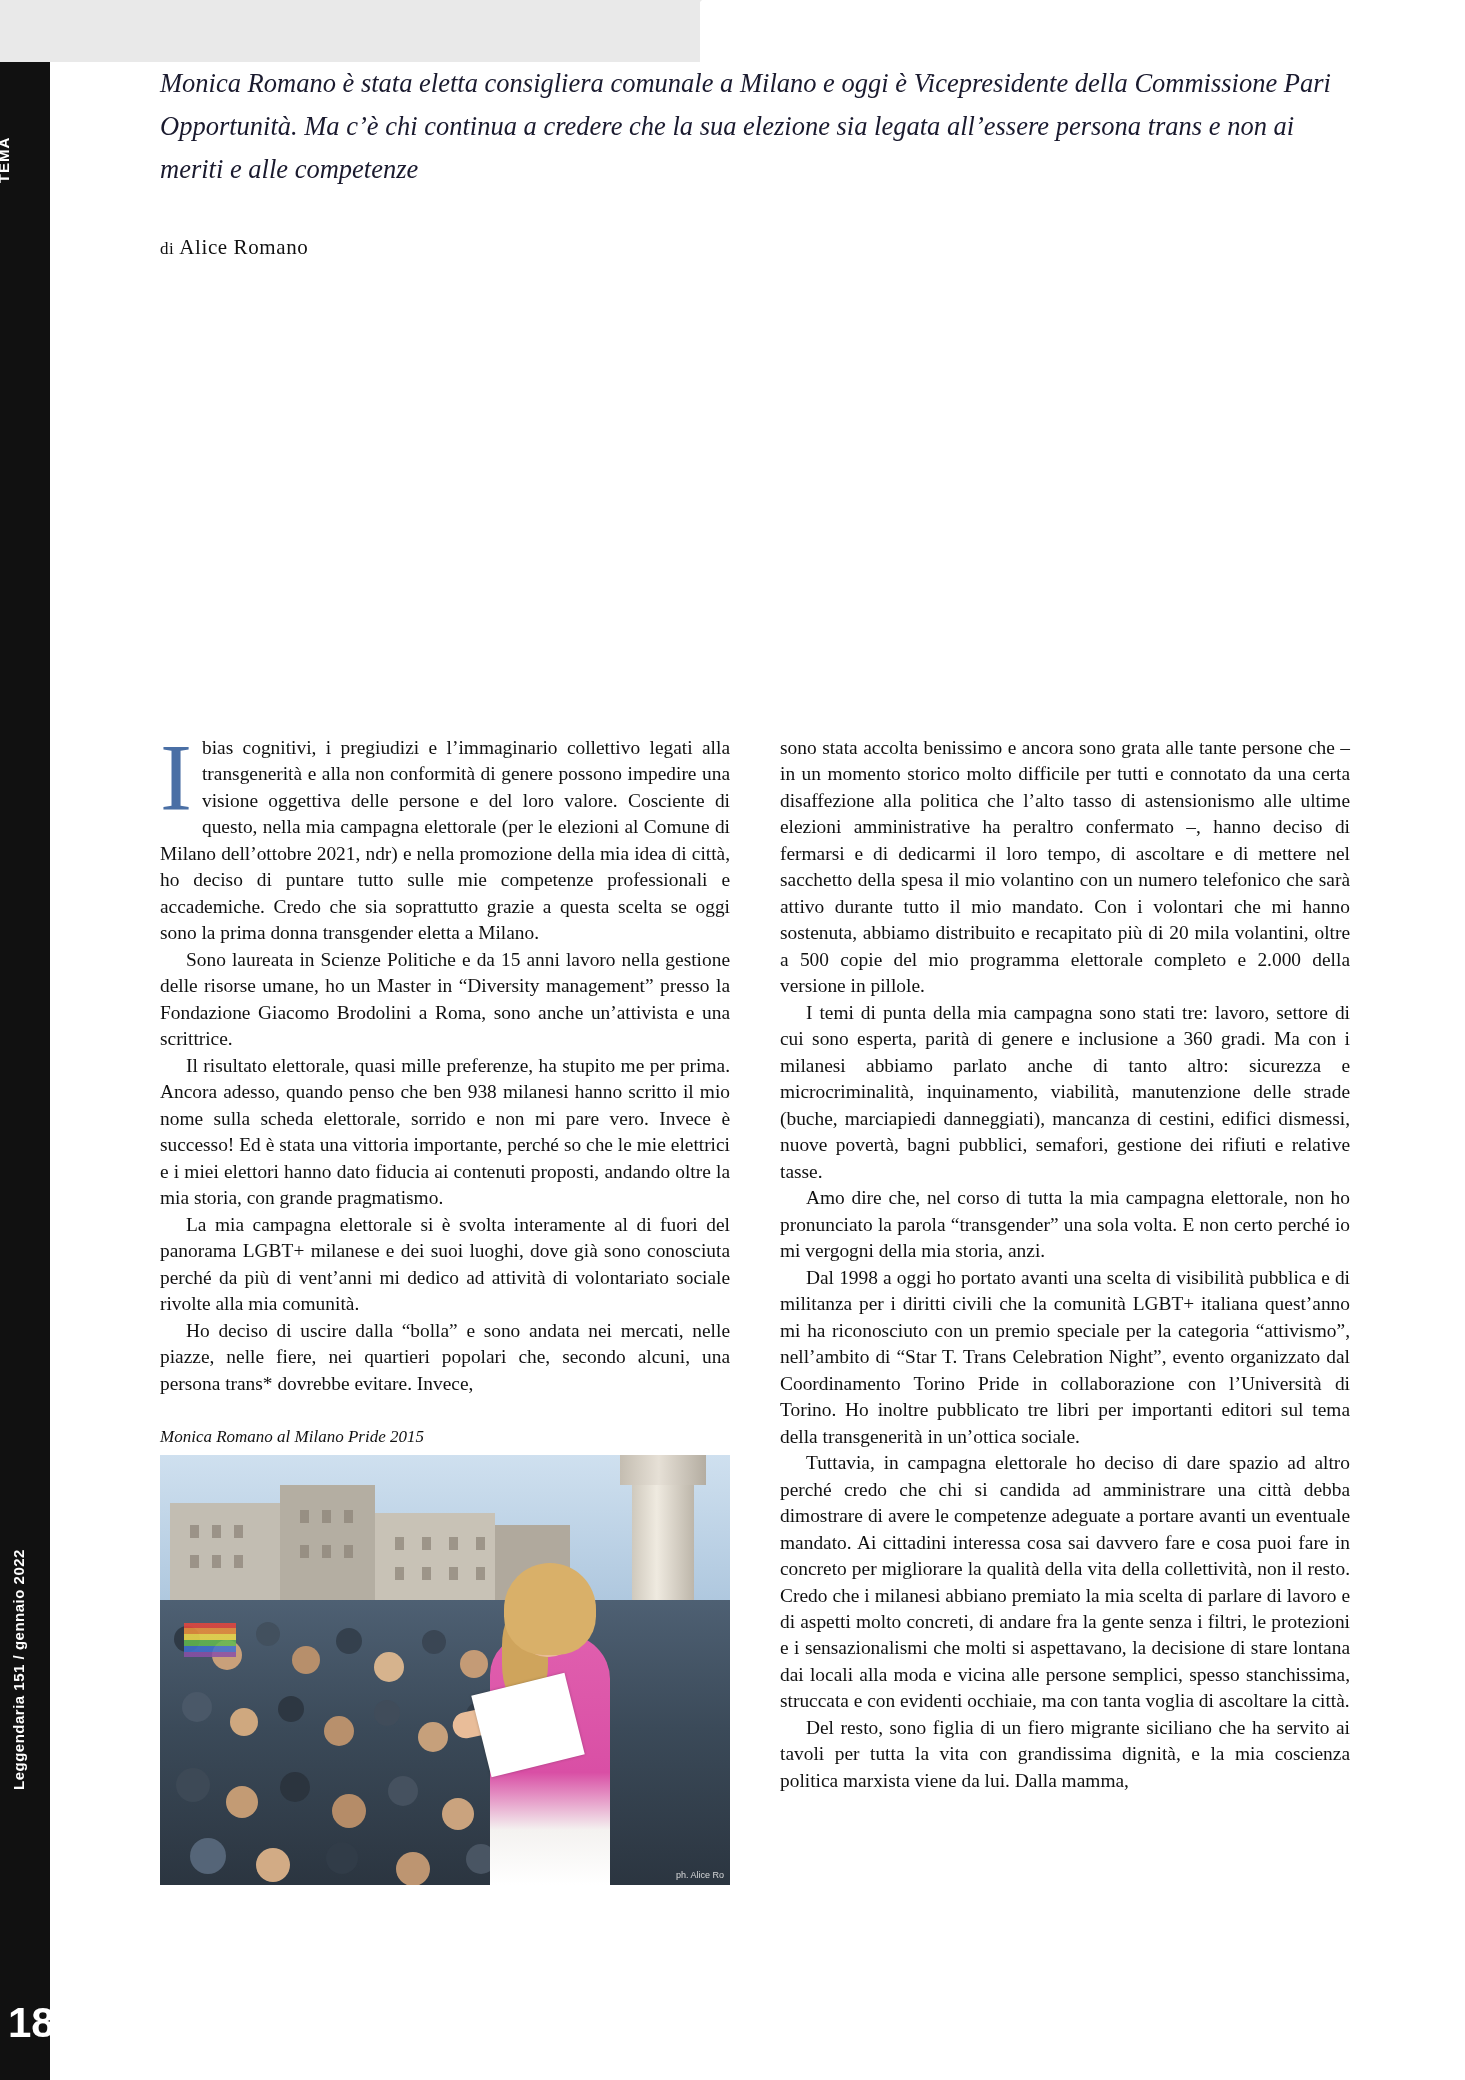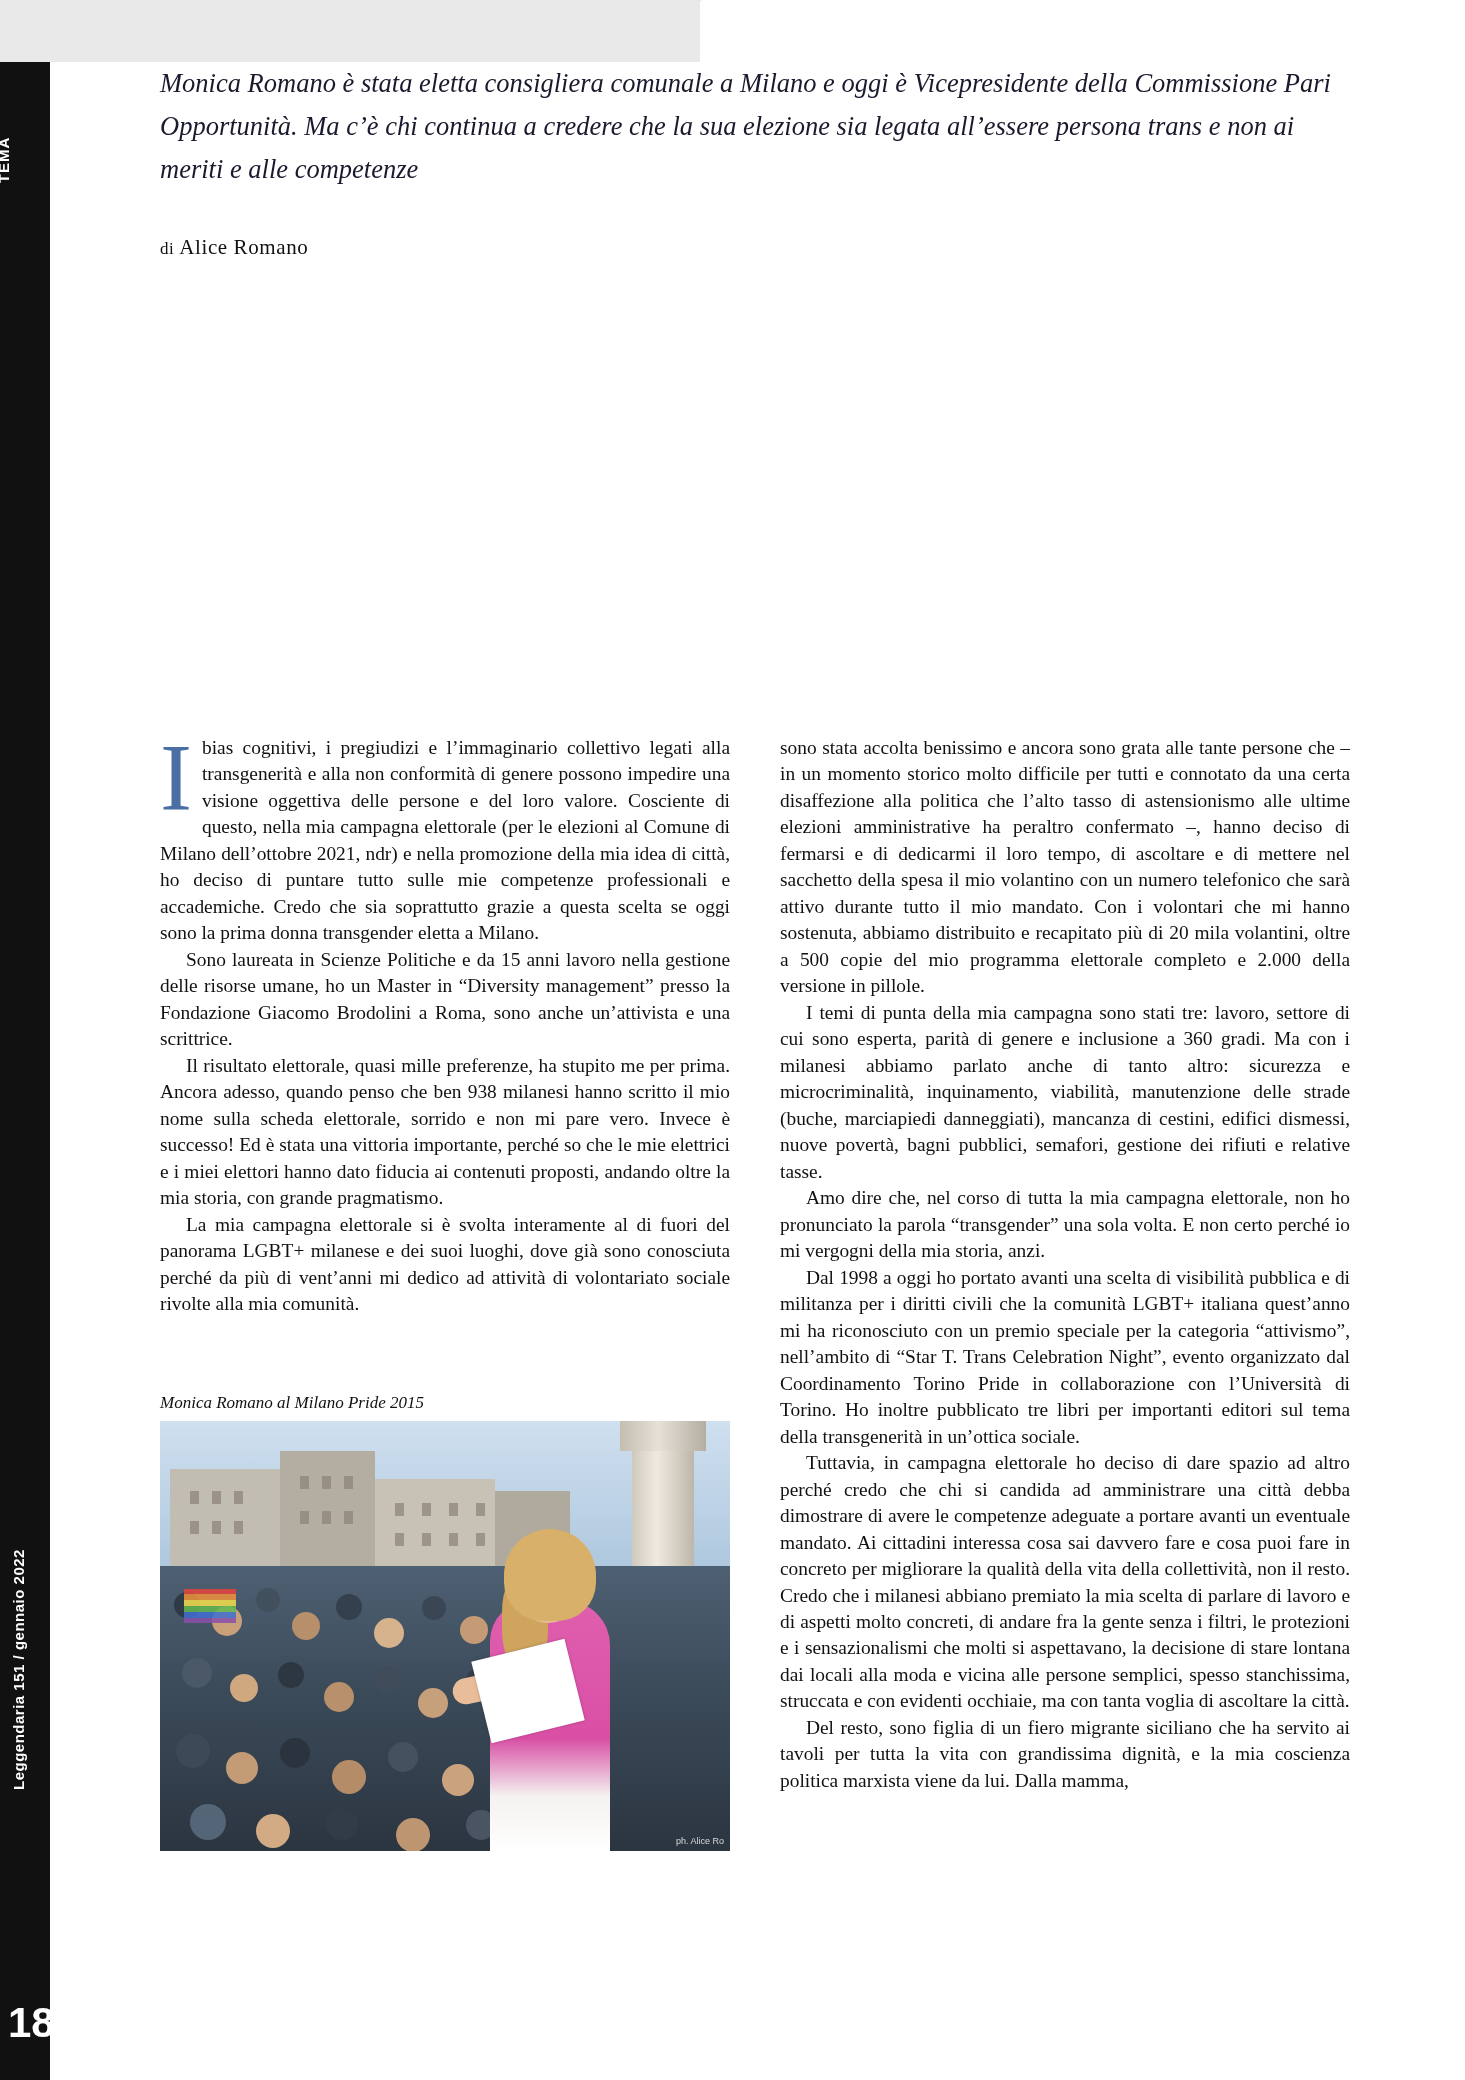--- a/index.html
+++ b/index.html
@@ -168,21 +168,21 @@
     line-height: 0.78;
     padding: 6px 10px 0 0;
     color: #4a6fa5;
     font-family: "Liberation Serif", serif;
   }
 
   
   .photo-wrap {
     position: absolute;
     left: 0;
-    top: 656px;
+    top: 690px;
     width: 638px;
   }
   .photo-caption {
     font-family: "Liberation Serif", serif;
     font-style: italic;
     font-size: 17px;
     color: #111111;
     margin-bottom: 7px;
   }
   .photo {
@@ -289,20 +289,21 @@
       <span class="sc">Alice Romano</span>
     </div>
 
     <div class="cols">
 
       <div class="col col-left">
         <p class="first"><span class="dropcap">I</span><span>bias cognitivi, i pregiudizi e l’immaginario collettivo legati alla transgenerità e alla non conformità di genere possono impedire una visione oggettiva delle persone e del loro valore. Cosciente di questo, nella mia campagna elettorale (per le elezioni al Comune di Milano dell’ottobre 2021, ndr) e nella promozione della mia idea di città, ho deciso di puntare tutto sulle mie competenze professionali e accademiche. Credo che sia soprattutto grazie a questa scelta se oggi sono la prima donna transgender eletta a Milano.</span></p>
         <p>Sono laureata in Scienze Politiche e da 15 anni lavoro nella gestione delle risorse umane, ho un Master in “Diversity management” presso la Fondazione Giacomo Brodolini a Roma, sono anche un’attivista e una scrittrice.</p>
         <p>Il risultato elettorale, quasi mille preferenze, ha stupito me per prima. Ancora adesso, quando penso che ben 938 milanesi hanno scritto il mio nome sulla scheda elettorale, sorrido e non mi pare vero. Invece è successo! Ed è stata una vittoria importante, perché so che le mie elettrici e i miei elettori hanno dato fiducia ai contenuti proposti, andando oltre la mia storia, con grande pragmatismo.</p>
         <p>La mia campagna elettorale si è svolta interamente al di fuori del panorama LGBT+ milanese e dei suoi luoghi, dove già sono conosciuta perché da più di vent’anni mi dedico ad attività di volontariato sociale rivolte alla mia comunità.</p>
+        <p>Ho deciso di uscire dalla “bolla” e sono andata nei mercati, nelle piazze, nelle fiere, nei quartieri popolari che, secondo alcuni, una persona trans* dovrebbe evitare. Invece,</p>
 
         <div class="photo-wrap">
           <div class="photo-caption">Monica Romano al Milano Pride 2015</div>
           <div class="photo">
             <div class="ph-sky"></div>
             <div class="ph-bldg ph-b1"></div>
             <div class="ph-bldg ph-b2"></div>
             <div class="ph-bldg ph-b3"></div>
             <div class="ph-bldg ph-b4"></div>
             <div class="ph-window" style="left:30px;top:70px"></div>

